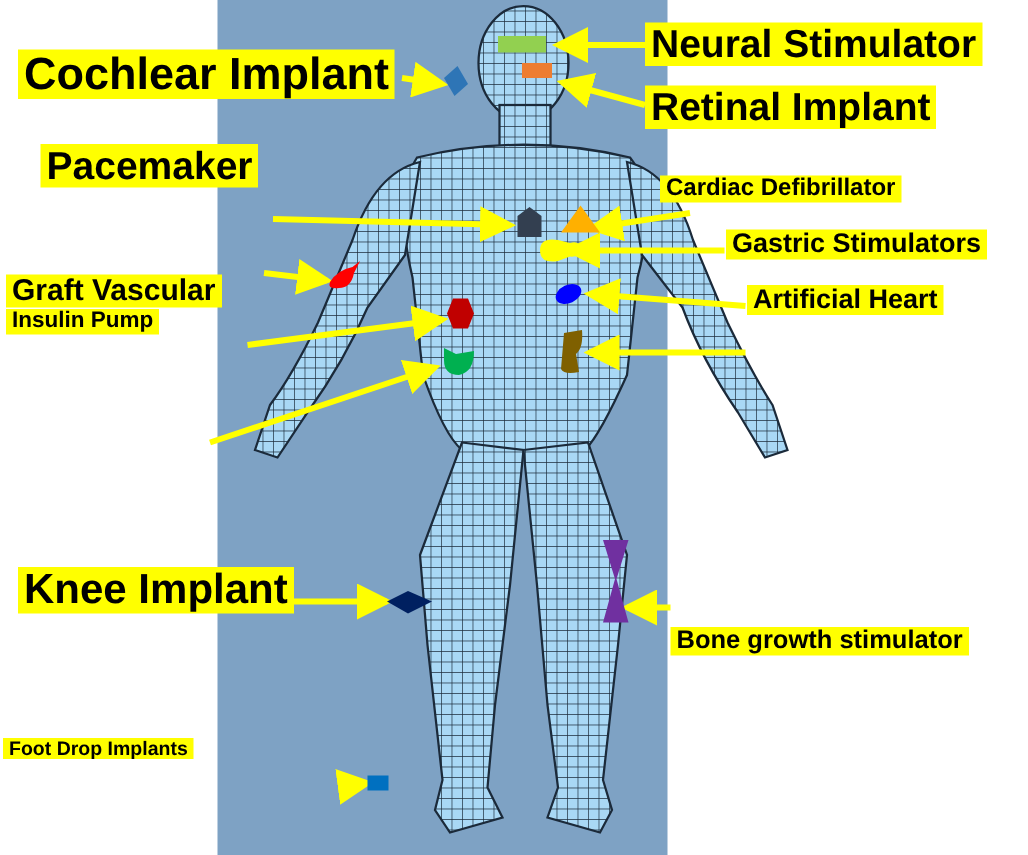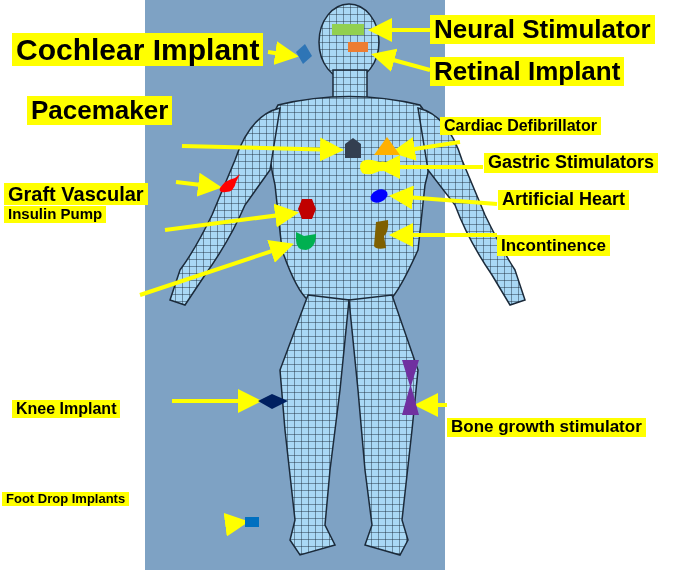--- a/index.html
+++ b/index.html
@@ -94,17 +94,16 @@
 <div class="label" style="left:12px; top:33px; font-size:30px;">Cochlear Implant</div>
 <div class="label" style="left:430px; top:15px; font-size:26px;">Neural Stimulator</div>
 <div class="label" style="left:430px; top:57px; font-size:26px;">Retinal Implant</div>
 <div class="label" style="left:12px; top:96px; font-size:26px;margin-left:15px;">Pacemaker</div>
 <div class="label" style="left:440px; top:117px; font-size:16px;">Cardiac Defibrillator</div>
 <div class="label" style="left:484px; top:153px; font-size:18px;">Gastric Stimulators</div>
 <div class="label" style="left:4px; top:160px; font-size:20px;margin-top:23px;">Graft Vascular</div>
 <div class="label" style="left:498px; top:190px; font-size:18px;">Artificial Heart</div>
 <div class="label" style="left:4px; top:206px; font-size:15px;">Insulin Pump</div>
 <div class="label" style="left:497px; top:235px; font-size:17px; line-height:1.25;">
-  <div>Incontinence</div>
 </div>
-<div class="label" style="left:12px; top:400px; font-size:16px;">Knee Implant</div>
+<div class="label" style="left:12px; top:378px; font-size:28px;">Knee Implant</div>
 <div class="label" style="left:447px; top:398px; font-size:17px;margin-top:20px;">Bone growth stimulator</div>
 <div class="label" style="left:2px; top:492px; font-size:13px;">Foot Drop Implants</div>
 
 </body></html>

